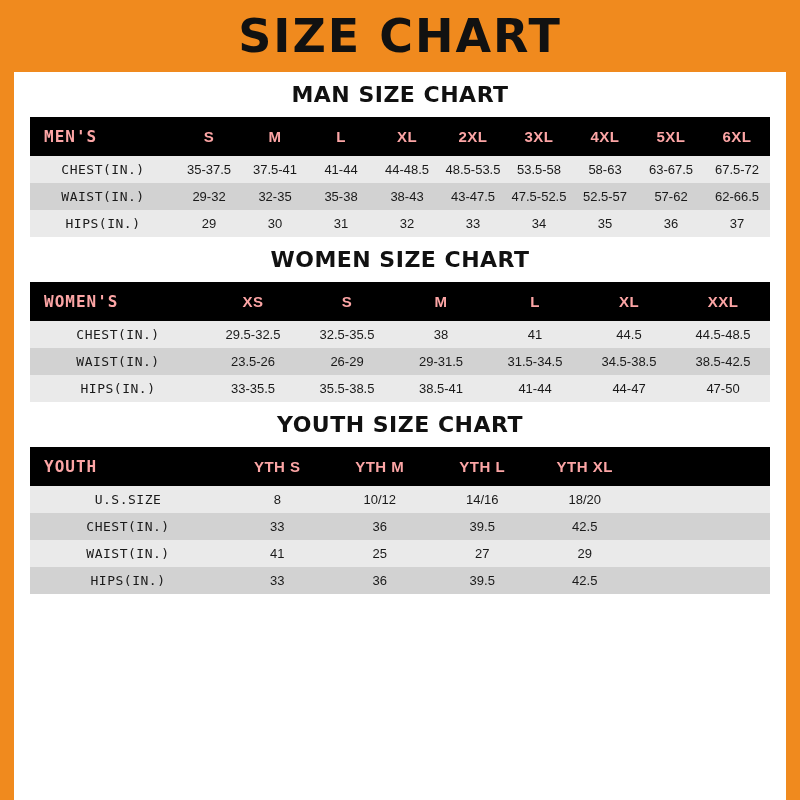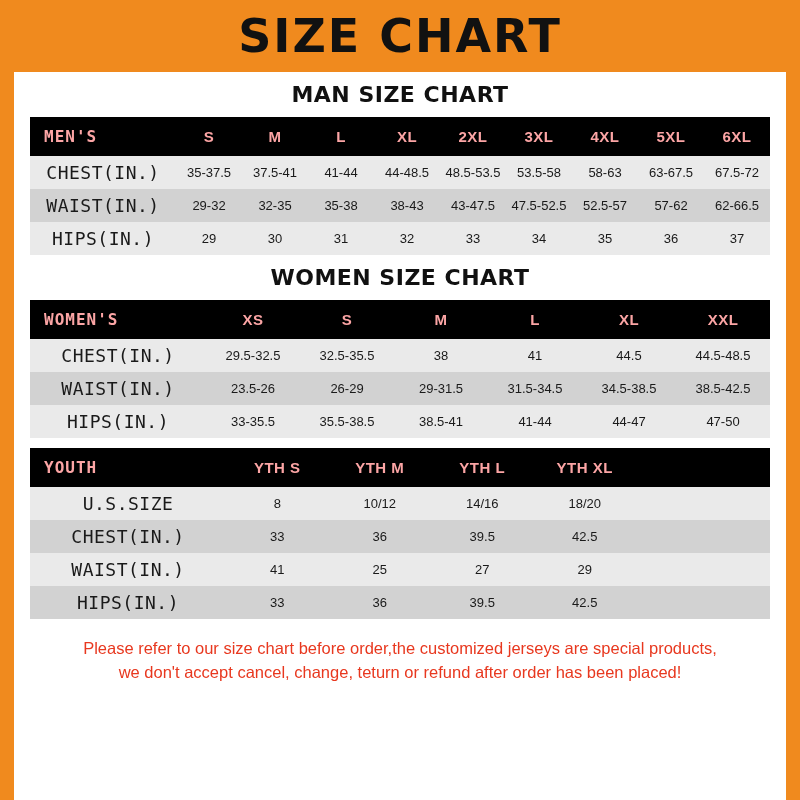--- a/index.html
+++ b/index.html
@@ -84,21 +84,21 @@
     letter-spacing: 1px;
   }
   table.chart tbody tr.row-light td {
     background: #eaeaea;
   }
   table.chart tbody tr.row-dark td {
     background: #d2d2d2;
   }
   table.chart tbody td.rowlabel {
     font-family: "DejaVu Sans Mono", monospace;
-    font-size: 18px;
+    font-size: 13px;
     letter-spacing: 0.5px;
     text-align: center;
   }
   .note {
     margin: 18px 10px 0 10px;
     text-align: center;
     color: #e8381f;
     font-size: 16.5px;
     line-height: 1.45;
     font-family: "Liberation Sans", sans-serif;
@@ -216,20 +216,21 @@
             <td>38.5-41</td>
             <td>41-44</td>
             <td>44-47</td>
             <td>47-50</td>
           </tr>
         </tbody>
       </table>
     </div>
 
     <div class="section">
+      <div class="section-title">YOUTH SIZE CHART</div>
       <table class="chart">
         <thead>
           <tr>
             <th class="corner" style="width:180px">YOUTH</th>
             <th>YTH S</th>
             <th>YTH M</th>
             <th>YTH L</th>
             <th>YTH XL</th>
             <th style="width:130px"></th>
           </tr>
@@ -264,19 +265,15 @@
             <td>33</td>
             <td>36</td>
             <td>39.5</td>
             <td>42.5</td>
             <td></td>
           </tr>
         </tbody>
       </table>
     </div>
 
-    <div class="note">
-      <div>Please refer to our size chart before order,the customized jerseys are special products,</div>
-      <div>we don't accept cancel, change, teturn or refund after order has been placed!</div>
-    </div>
 
   </div>
 </div>
 
 </body></html>

